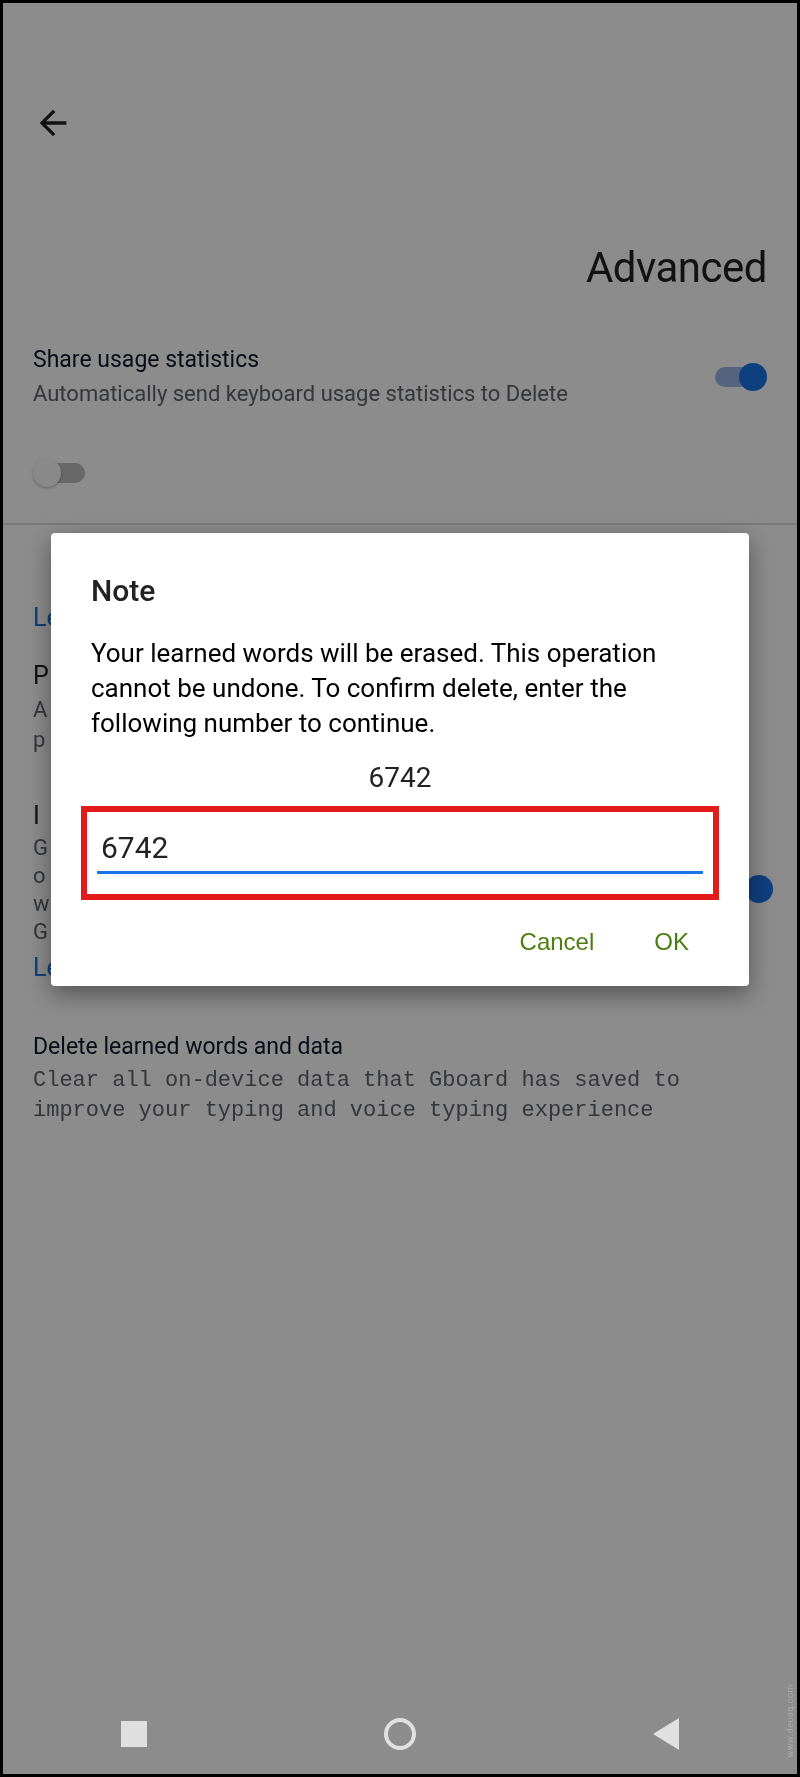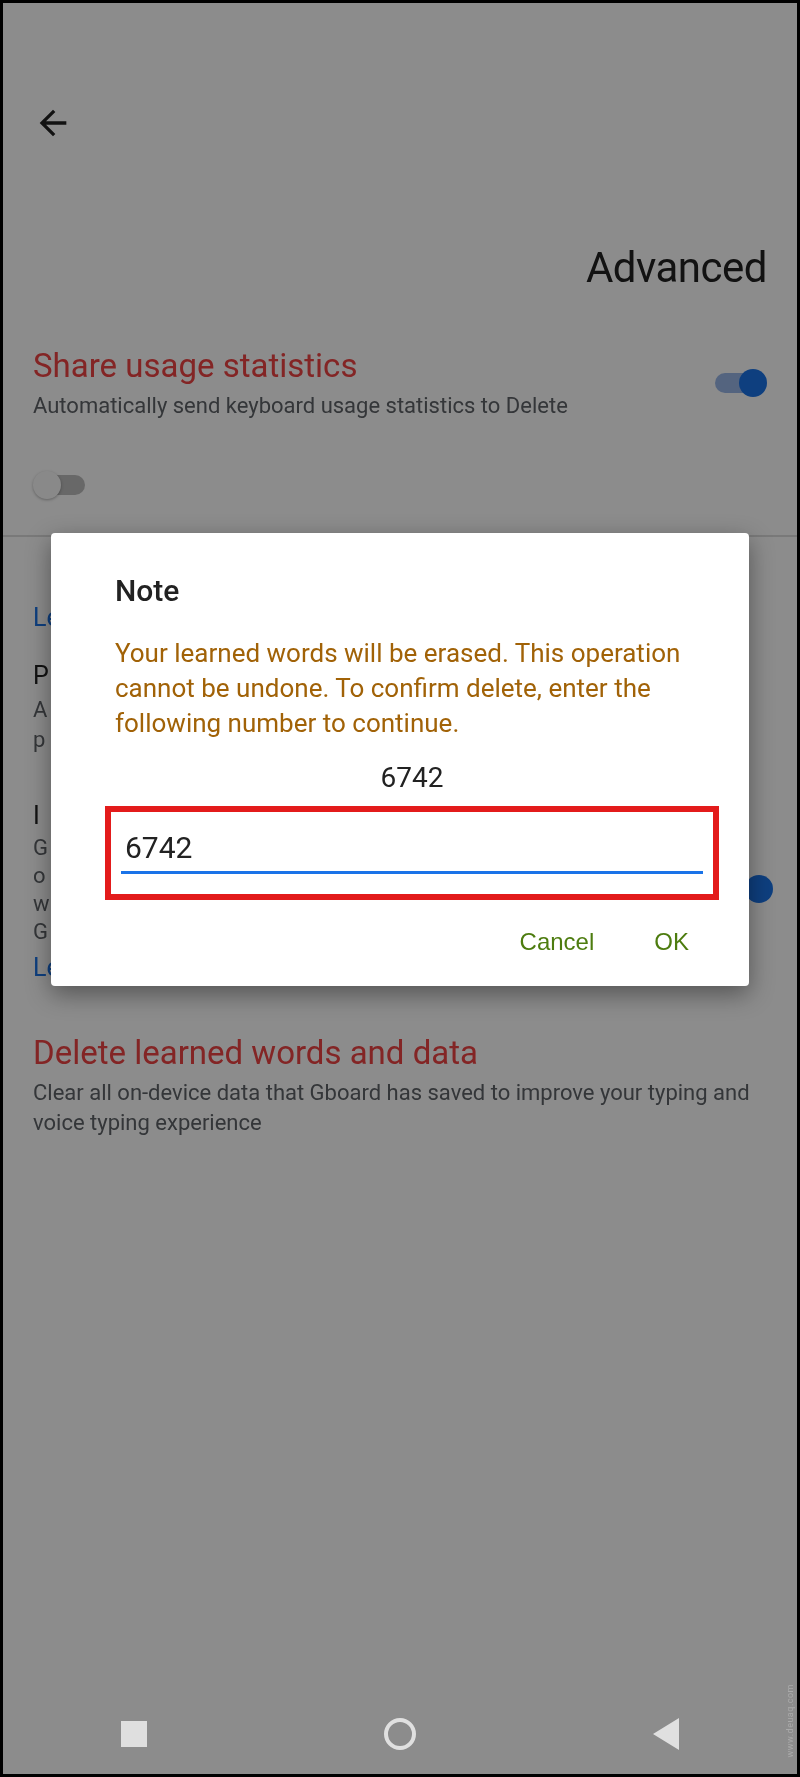--- a/index.html
+++ b/index.html
@@ -12,41 +12,41 @@
       border: 3px solid #000;
       overflow: hidden;
     }
     .screen { width: 100%; height: 100%; position: relative; }
     .topbar { padding: 100px 30px 0 30px; }
     .back-icon { width: 40px; height: 40px; }
     .back-icon svg { width: 40px; height: 40px; }
     .page-title { font-size: 42px; font-weight: 400; color: #222; padding: 100px 30px 30px 30px; letter-spacing: -0.5px; text-align: right; }
     .setting-row { padding: 24px 30px; display: flex; justify-content: space-between; align-items: center; }
     .setting-text { flex: 1; padding-right: 20px; }
-    .setting-title { font-size: 33px; color: #ef4444; margin-bottom: 6px; }
+    .setting-title { font-size: 23px; color: #0f172a; margin-bottom: 6px; }
     .setting-subtitle { font-size: 22px; color: #5f6368; line-height: 1.35; }
     .switch { width: 56px; height: 32px; position: relative; }
     .switch-track { position: absolute; width: 48px; height: 20px; border-radius: 10px; top: 6px; left: 4px; }
     .switch-thumb { position: absolute; width: 28px; height: 28px; border-radius: 50%; top: 2px; }
     .switch.on .switch-track { background: #9ab7e8; }
     .switch.on .switch-thumb { background: #1a73e8; right: 0; }
     .switch.off .switch-track { background: #bdbdbd; }
     .switch.off .switch-thumb { background: #fafafa; box-shadow: 0 1px 3px rgba(0,0,0,0.3); left: 0; }
     .divider { height: 2px; background: #ddd; margin: 10px 0; }
     .overlay { position: absolute; inset: 0; background: rgba(0,0,0,0.45); }
     .dialog {
       position: absolute;
       left: 48px; right: 48px; top: 530px;
       background: #fff;
       border-radius: 4px;
       box-shadow: 0 8px 24px rgba(0,0,0,0.4);
-      padding: 40px 40px 20px 64px;
+      padding: 40px 40px 20px 40px;
     }
     .dialog-title { font-size: 30px; font-weight: 500; color: #222; margin-bottom: 28px; }
-    .dialog-body { font-size: 26px; color: #a16207; line-height: 1.35; margin-bottom: 20px; }
+    .dialog-body { font-size: 26px; color: #000000; line-height: 1.35; margin-bottom: 20px; }
     .confirm-number { text-align: center; font-size: 28px; color: #222; margin-bottom: 12px; }
     .input-highlight-box {
       border: 6px solid #e31b1b;
       padding: 12px 10px 20px 10px;
       margin: 0 -10px 18px -10px;
     }
     .confirm-input {
       width: 100%;
       border: none;
       border-bottom: 3px solid #1a73e8;
@@ -110,21 +110,21 @@
   <div class="hidden-behind" style="top:888px;color:#5f6368;font-size:22px;">w</div>
   <div class="hidden-behind" style="top:916px;color:#5f6368;font-size:22px;">G</div>
   <div class="hidden-behind" style="top:950px;color:#1a73e8;">Le</div>
   <div style="position:absolute;right:24px;top:870px;" class="switch on">
     <div class="switch-track"></div>
       <div class="switch-thumb"></div>
   </div>
 
   <div style="position:absolute;left:30px;right:38px;top:1030px;">
     <div class="setting-title">Delete learned words and data</div>
-    <div class="setting-subtitle" style="">Clear all on-device data that Gboard has saved to improve your typing and voice typing experience</div>
+    <div class="setting-subtitle" style="font-family:Liberation Mono, monospace;">Clear all on-device data that Gboard has saved to improve your typing and voice typing experience</div>
   </div>
 
   <div class="overlay"></div>
 
   <div class="dialog">
     <div class="dialog-title">Note</div>
     <div class="dialog-body">Your learned words will be erased. This operation cannot be undone. To confirm delete, enter the following number to continue.</div>
     <div class="confirm-number">6742</div>
     <div class="input-highlight-box">
       <input class="confirm-input" value="6742" style="">

